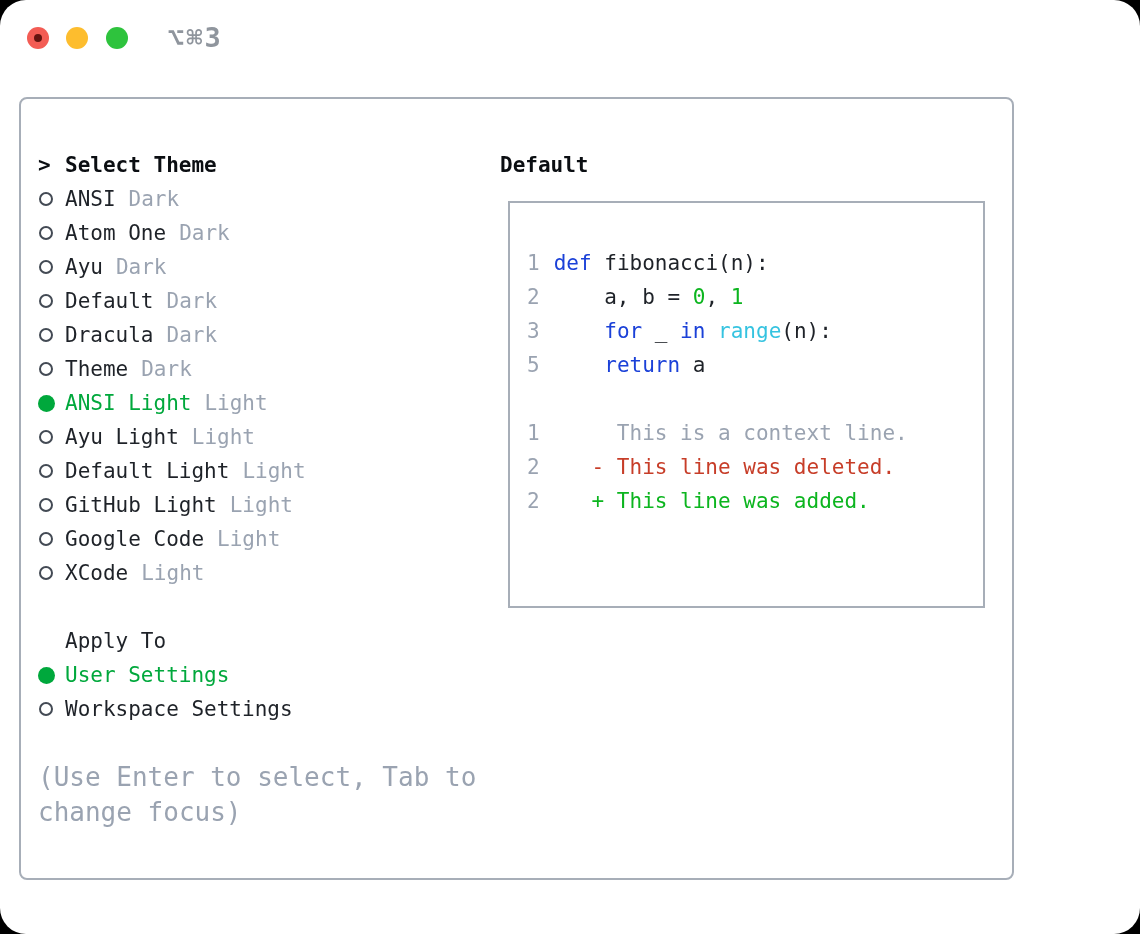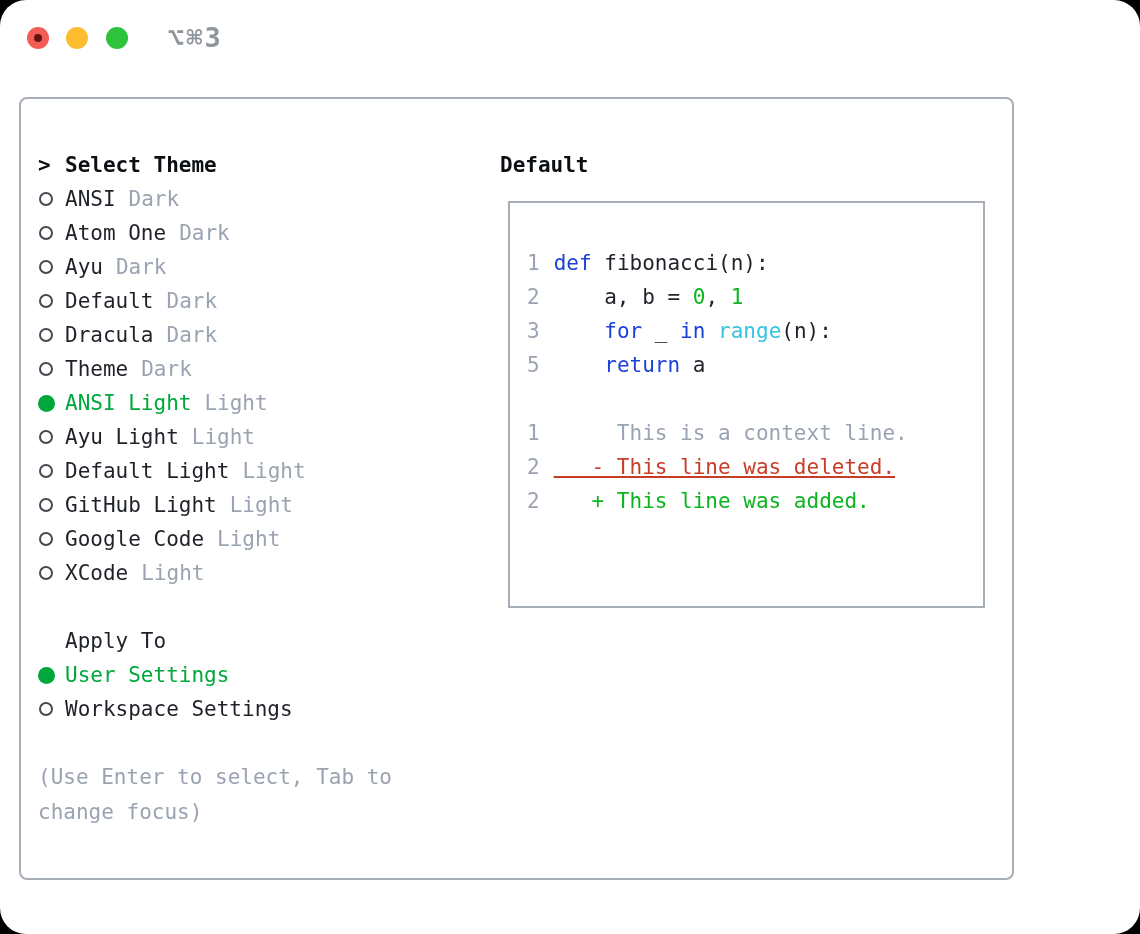--- a/index.html
+++ b/index.html
@@ -64,39 +64,39 @@
     width: 17px; height: 17px;
     border: none;
     background: var(--green);
     margin-left: 0;
   }
   .name.sel { color: var(--green); }
   .variant { color: var(--muted); margin-left: 13px; }
   
   .left-col { position: absolute; left: 17px; top: 49px; width: 450px; }
   .spacer { height: 34px; }
-  .hint { color: var(--muted); font-size: 21px; line-height: 35px; white-space: pre; }
+  .hint { color: var(--muted); font-size: 26px; line-height: 35px; white-space: pre; }
   
   .preview-header { position: absolute; left: 479px; top: 49px; width: 300px; }
   .preview-box {
     position: absolute; left: 487px; top: 102px;
     width: 477px; height: 407px;
     border: 2px solid var(--border);
     background: #fff;
     padding: 48px 0 16px 17px;
     overflow: hidden;
   }
   .code-line { height: 34px; font-size: 21px; white-space: pre; color: var(--fg); }
   .gutter { display: inline-block; width: 14px; color: var(--muted); }
   .c-fg  { color: var(--fg); }
   .c-kw  { color: var(--kw); }
   .c-fn  { color: var(--fn); }
   .c-num { color: var(--codegreen); }
   .c-ctx { color: var(--muted); }
-  .c-del { color: var(--del); text-decoration: underline; }
+  .c-del { color: var(--del); }
   .c-add { color: var(--codegreen); }
 </style>
 </head>
 <body>
 
 <div class="window">
   <div class="titlebar">
     <span class="light red">
         <span class="dot"></span>
       </span>

